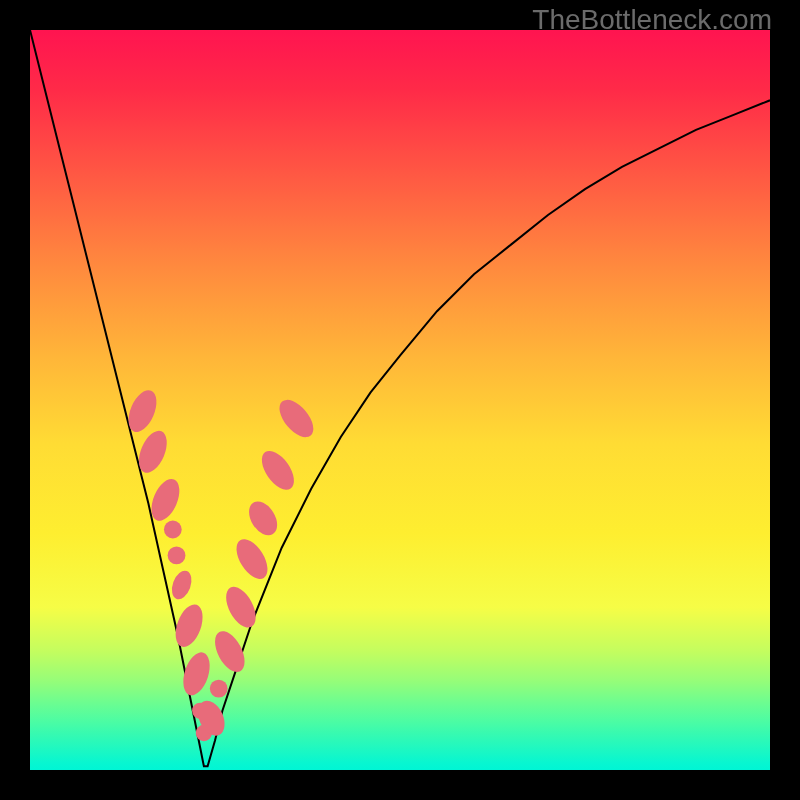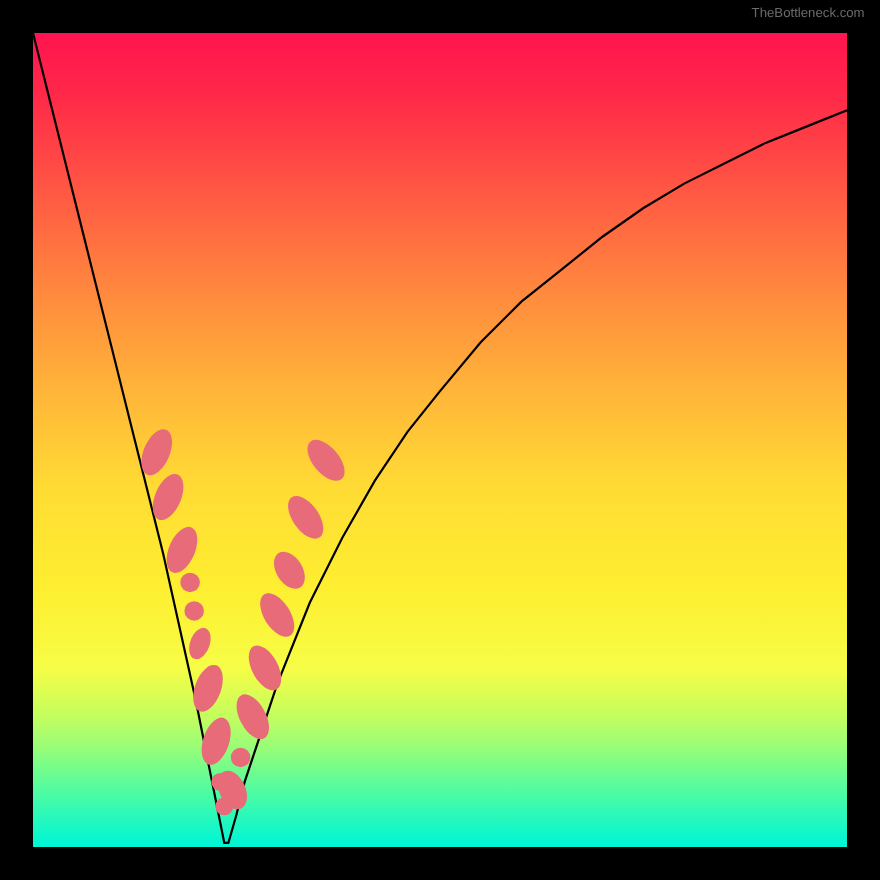--- a/index.html
+++ b/index.html
@@ -15,23 +15,23 @@
     }
     .outer-frame {
       width: 800px;
       height: 800px;
       background: #000;
       position: relative;
     }
     .watermark {
       position: absolute;
       top: 4px;
-      right: 14px;
+      right: 28px;
       font-family: Arial, sans-serif;
-      font-size: 12px;
+      font-size: 28px;
       font-weight: 500;
       color: #6b6b6b;
       z-index: 10;
     }
     .plot-area {
       position: absolute;
       left: 30px;
       top: 30px;
       width: 740px;
       height: 740px;

